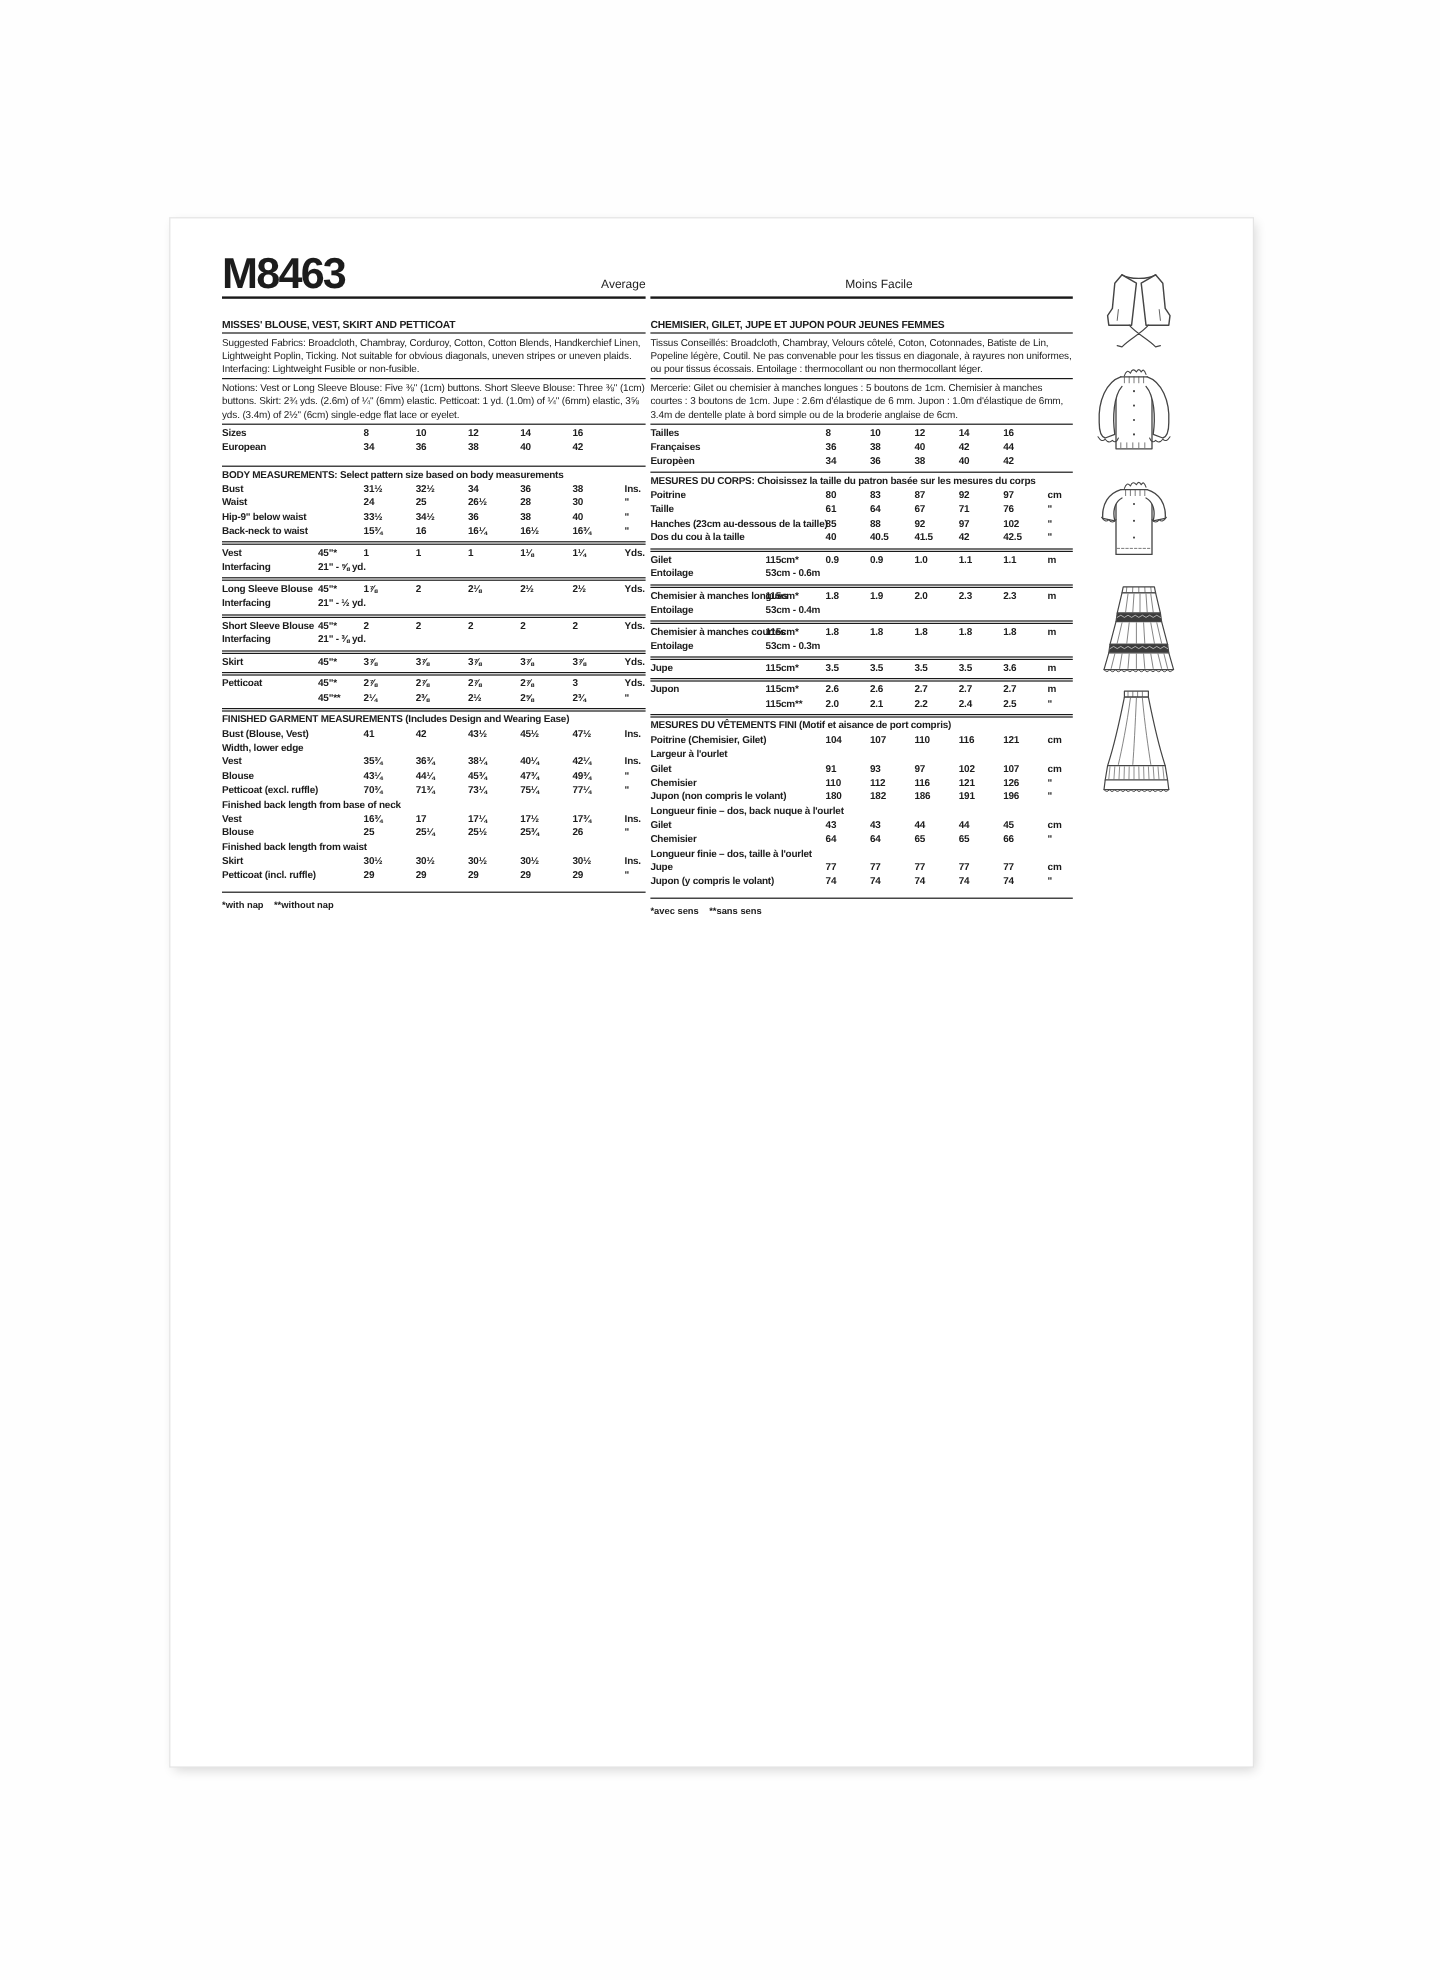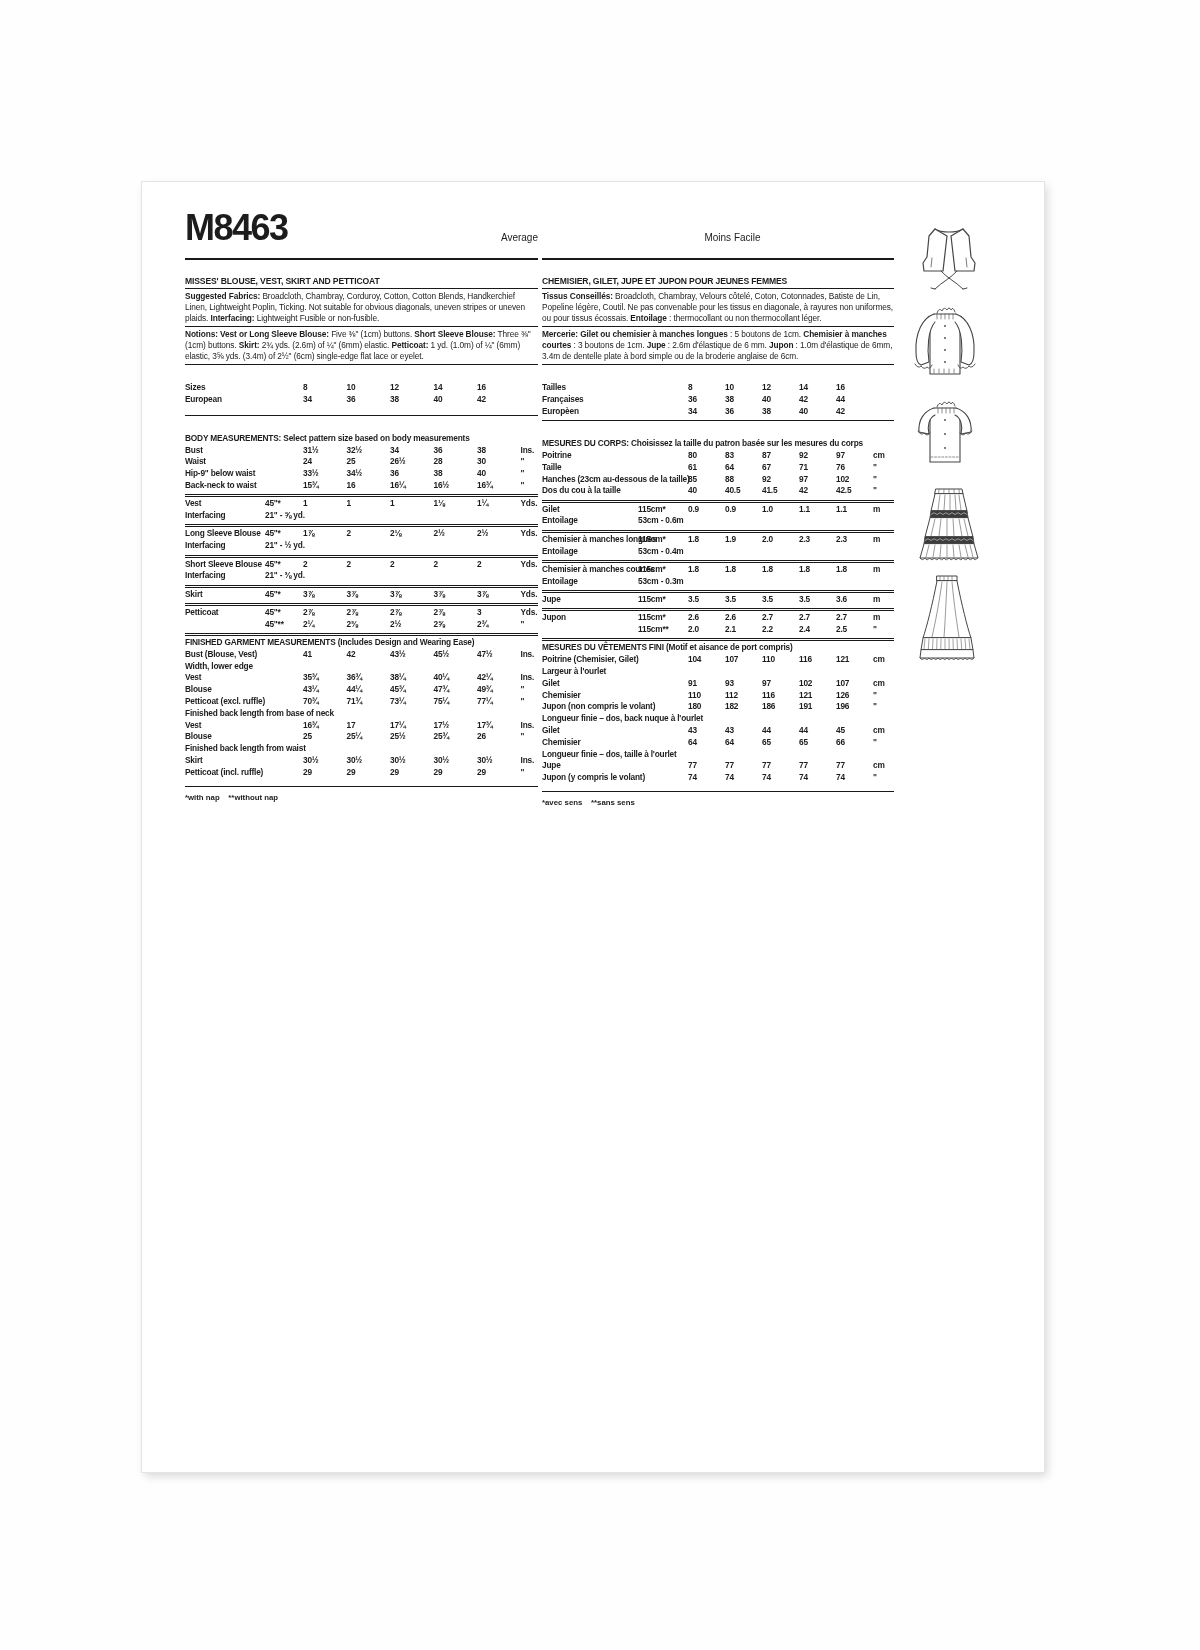--- a/index.html
+++ b/index.html
@@ -8,38 +8,38 @@
     font-family:"Liberation Sans",sans-serif;color:#1c1c1c;
     -webkit-font-smoothing:antialiased;
   }
   .page{
     position:absolute;left:142px;top:182px;width:902px;height:1290px;background:#fff;
     box-shadow:0 0 0 1px #e4e4e4, 3px 4px 9px rgba(0,0,0,.16);
   }
   .col{position:absolute;top:0;}
   .col-left{left:43px;width:353px;}
   .col-right{left:400px;width:352px;}
-  .masthead{display:flex;justify-content:space-between;align-items:flex-end;height:40px;margin-top:22px;border-bottom:2.6px solid #191919;padding-bottom:14px;}
+  .masthead{display:flex;justify-content:space-between;align-items:flex-end;height:40px;margin-top:22px;border-bottom:2.6px solid #191919;padding-bottom:3px;}
   .mh-r{justify-content:center;}
   .code{font-size:36px;font-weight:700;letter-spacing:-1.5px;line-height:32px;}
   .difficulty{font-size:10px;font-weight:400;line-height:12px;margin-left:29px;}
   .doc-title{font-size:8.6px;font-weight:700;letter-spacing:-0.15px;padding:2.5px 0 2px;border-bottom:1.3px solid #191919;white-space:nowrap;margin-top:13px;}
   .para{font-size:8.3px;line-height:10.8px;padding-top:2.5px;letter-spacing:-0.1px;}
-  .para .b{font-weight:700;}
+  .para .b{font-weight:400;}
   .hr{border-top:1.2px solid #191919;margin-top:2.5px;}
   .tbl{margin-top:2px;}
   .tbl.mb{margin-bottom:9px;}
   .trow{display:grid;align-items:end;}
   .col-left .trow{grid-template-columns:80px 38px repeat(5,43.5px) 1fr;}
   .col-right .trow{grid-template-columns:96px 50px repeat(5,37px) 1fr;}
   .cell{font-weight:700;font-size:8.3px;line-height:11.8px;white-space:nowrap;letter-spacing:-0.18px;}
   .c-l2{grid-column:1 / span 2;}
   .c-all{grid-column:1 / -1;}
   .c-rest{grid-column:2 / -1;}
-  .rt-s{border-top:1.8px solid #191919;margin-top:2.5px;padding-top:17px;}
+  .rt-s{border-top:1.8px solid #191919;margin-top:2.5px;padding-top:1px;}
   .rt-d{border-top:3.4px double #191919;margin-top:2.5px;padding-top:1px;}
   .footnote{border-top:1.4px solid #191919;margin-top:7px;padding-top:6px;font-size:7.8px;font-weight:700;white-space:pre;}
   .illos{position:absolute;left:762px;top:0;width:92px;height:500px;}
   .illo{position:absolute;}
 </style>
 </head>
 <body>
 
 <div class="page">
 

